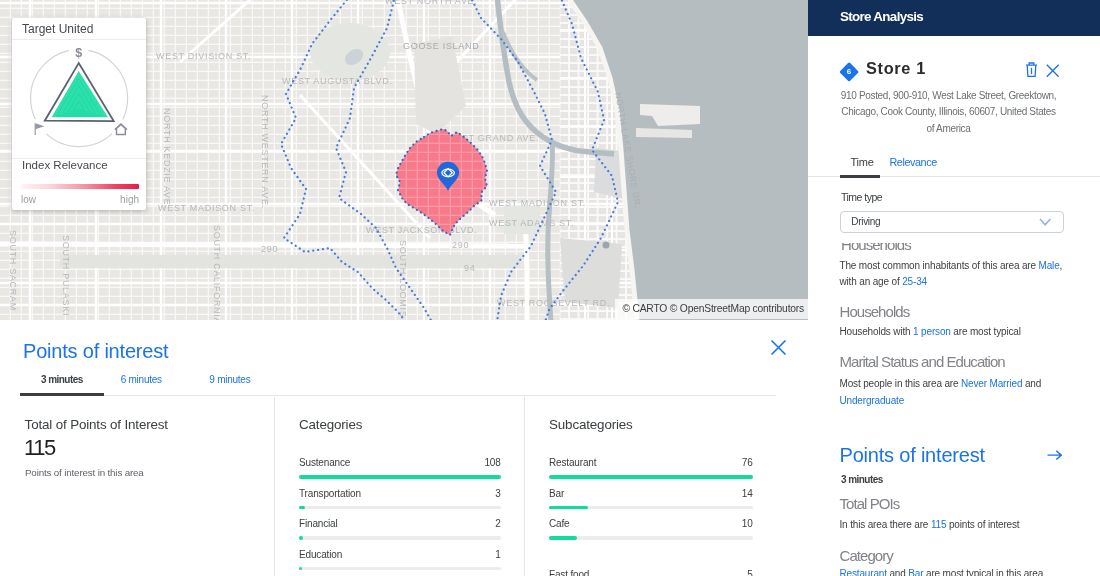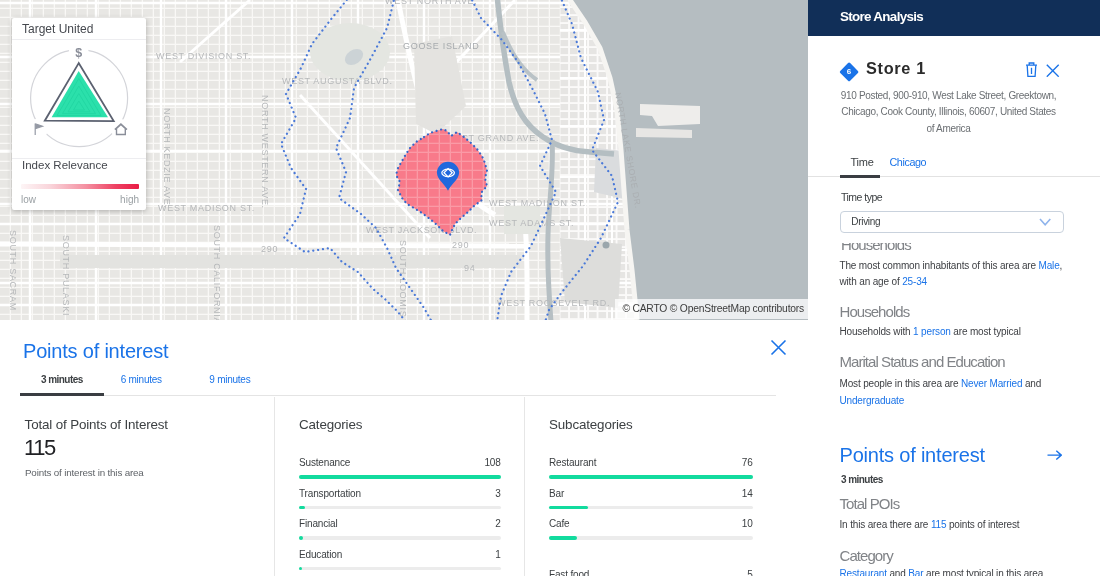--- a/index.html
+++ b/index.html
@@ -294,21 +294,21 @@
       <path d="M1,3.2 L12,3.2 M4.2,2.8 L4.2,1 L8.8,1 L8.8,2.8"></path>
       <path d="M2.2,3.4 L2.9,14.4 L10.1,14.4 L10.8,3.4"></path>
       <path d="M6.5,5.8 L6.5,12"></path>
     </g>
   </svg>
   <svg class="abs" style="left:238px;top:63.5px" width="13.5" height="13.5" viewBox="0 0 13.5 13.5">
     <path d="M0.8,0.8 L12.7,12.7 M12.7,0.8 L0.8,12.7" stroke="#1a73e8" stroke-width="1.4"></path>
   </svg>
   <div class="addr">910 Posted, 900-910, West Lake Street, Greektown, Chicago, Cook County, Illinois, 60607, United States of America</div>
   <div class="ttime">Time</div>
-  <div class="tdist">Chicago</div>
+  <div class="tdist">Relevance</div>
   <div class="tabbord"></div>
   <div class="tabink"></div>
   <div class="lbl">Time type</div>
   <div class="select">Driving
     <svg class="abs" style="right:11.4px;top:6.9px" width="12.3" height="8.6" viewBox="0 0 12.3 8.6">
       <path d="M1,1 L6.15,6.8 L11.3,1" stroke="#8fb4ec" stroke-width="1.6" fill="none"></path>
     </svg>
   </div>
   <div class="abs" style="left:33px;top:243.3px;width:230px;height:8px;overflow:hidden;">
     <div class="shead" style="position:static;margin-top:-6.7px;">Households</div>

